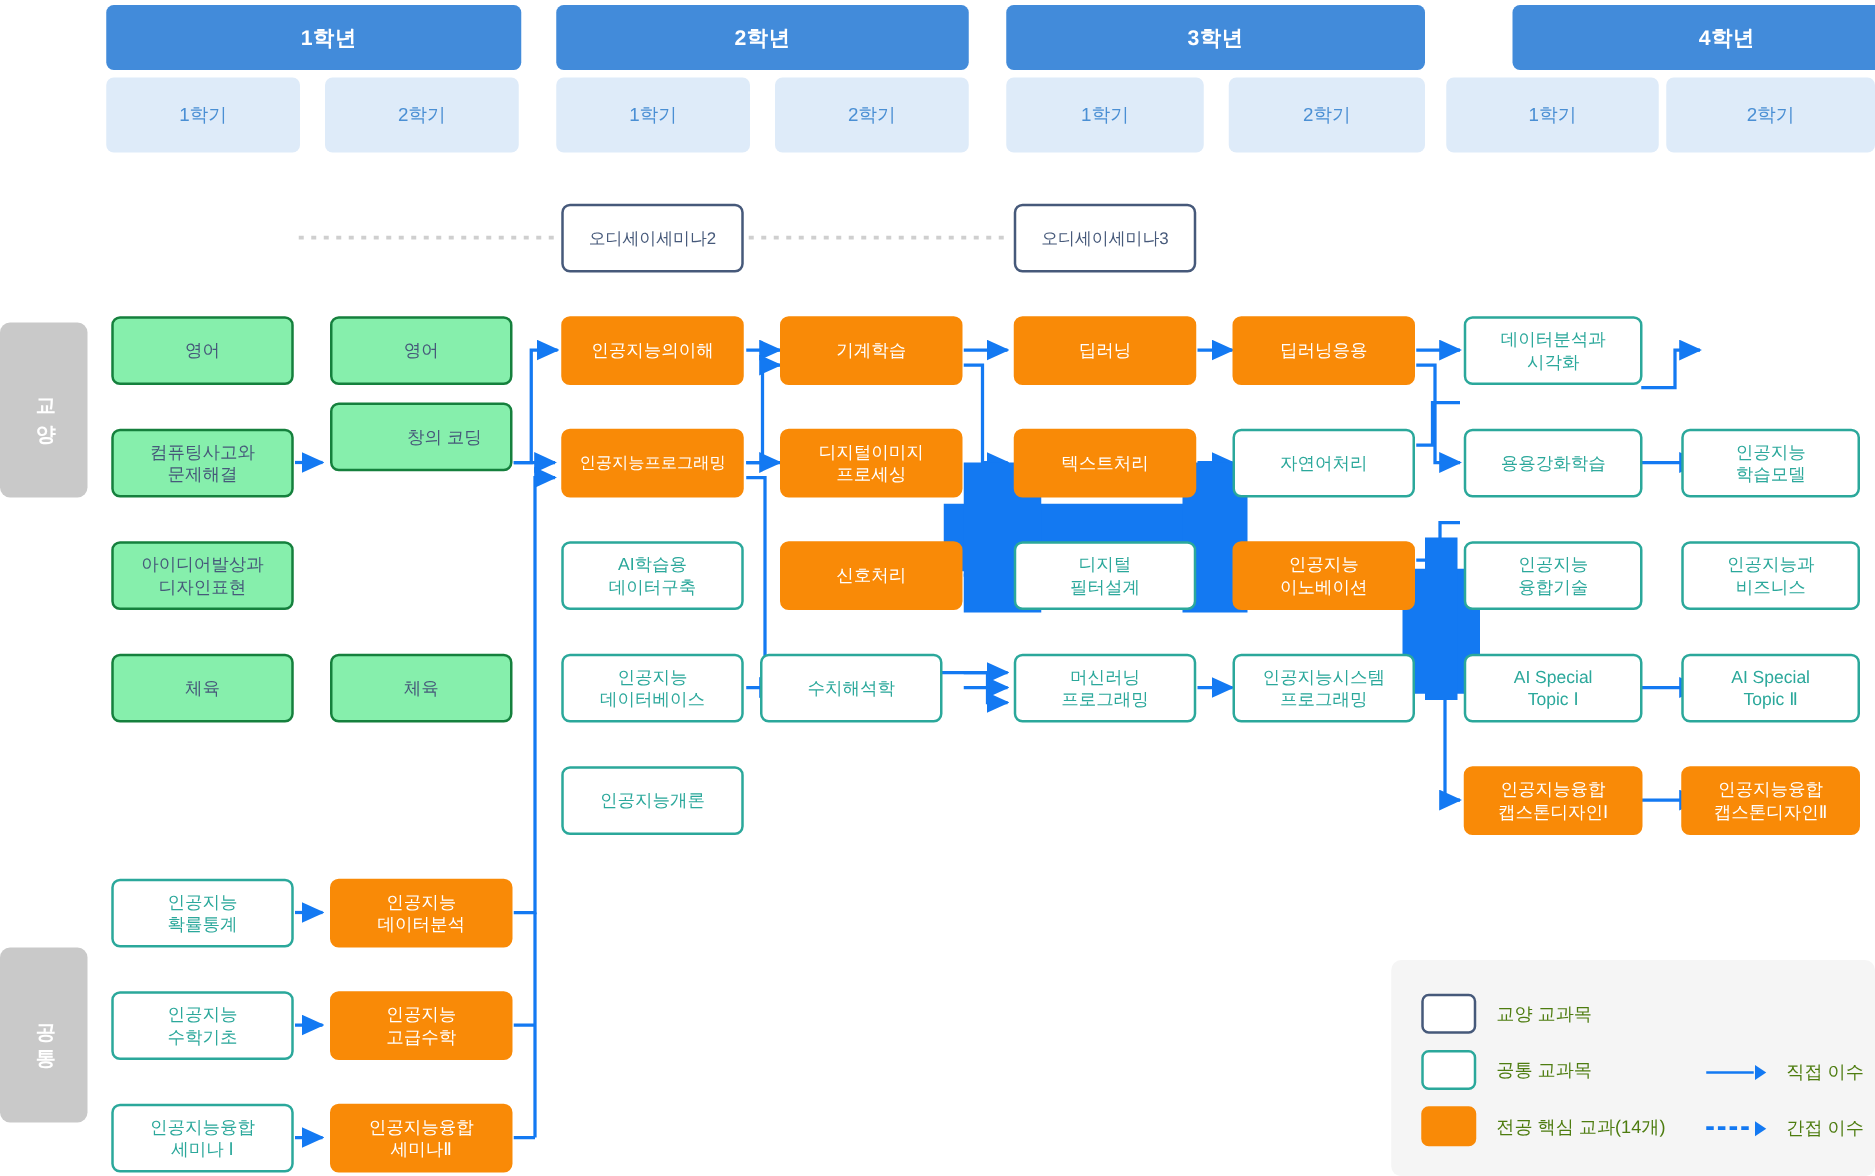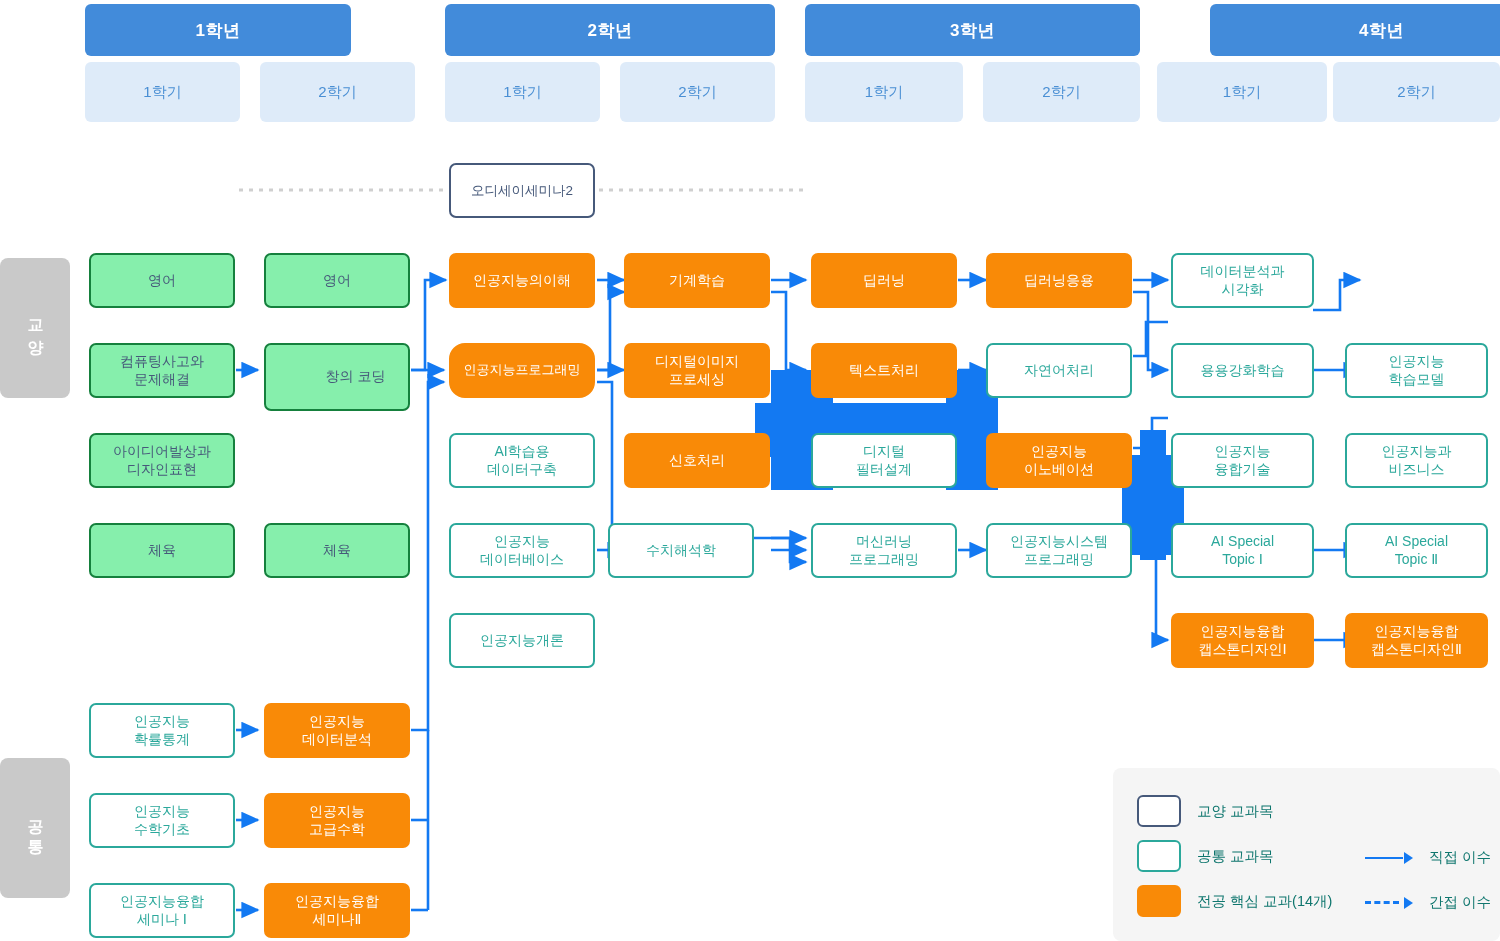--- a/index.html
+++ b/index.html
@@ -51,21 +51,21 @@
   
   #legend{
     position:absolute;left:1113px;top:768px;width:387px;height:173px;
     background:#F5F5F5;border-radius:8px;
   }
   .lg-row{position:absolute;display:flex;align-items:center;}
   .lg-sw{width:44px;height:32px;box-sizing:border-box;border-radius:6px;}
   .lg-sw.liberal{background:#fff;border:2px solid #46597A;}
   .lg-sw.common{background:#fff;border:2px solid #2BA89B;}
   .lg-sw.major{background:#F98A07;border:2px solid #F98A07;}
-  .lg-txt{margin-left:16px;font-size:14.5px;color:#0f766e;white-space:nowrap;}
+  .lg-txt{margin-left:16px;font-size:14.5px;color:#4d7c0f;white-space:nowrap;}
   .lg-arr{width:48px;height:12px;position:relative;}
   .lg-line{position:absolute;left:0;top:5px;width:38px;height:2px;background:#1379F2;}
   .lg-line.dash{background:none;border-top:3px dashed #1379F2;height:0;top:4px;width:34px;}
   .lg-head{
     position:absolute;right:0;top:0;width:0;height:0;
     border-top:6px solid transparent;border-bottom:6px solid transparent;
     border-left:9px solid #1379F2;
   }
 </style>
 </head>
@@ -136,57 +136,58 @@
       <path d="M428,910 L428,730"></path>
     </g>
   </svg>
 
   <div class="blob" style="left:755px;top:403px;width:242px;height:54px;"></div>
   <div class="blob" style="left:771px;top:370px;width:62px;height:120px;"></div>
   <div class="blob" style="left:946px;top:370px;width:52px;height:120px;"></div>
   <div class="blob" style="left:1122px;top:455px;width:62px;height:100px;"></div>
   <div class="blob" style="left:1140px;top:430px;width:26px;height:130px;"></div>
 
-  <div class="year-head" style="left:85px;top:4px;width:266px;height:52px;">1학년</div>
+  <div class="year-head" style="left:85px;top:4px;width:308px;height:52px;padding-left:24px;">1학년</div>
   <div class="sem-head" style="left:85px;top:62px;width:155px;height:60px;">1학기</div>
   <div class="sem-head" style="left:260px;top:62px;width:155px;height:60px;">2학기</div>
 
   <div class="year-head" style="left:445px;top:4px;width:330px;height:52px;">2학년</div>
   <div class="sem-head" style="left:445px;top:62px;width:155px;height:60px;">1학기</div>
   <div class="sem-head" style="left:620px;top:62px;width:155px;height:60px;">2학기</div>
 
   <div class="year-head" style="left:805px;top:4px;width:335px;height:52px;">3학년</div>
   <div class="sem-head" style="left:805px;top:62px;width:158px;height:60px;">1학기</div>
   <div class="sem-head" style="left:983px;top:62px;width:157px;height:60px;">2학기</div>
 
   <div class="year-head" style="left:1210px;top:4px;width:343px;height:52px;">4학년</div>
   <div class="sem-head" style="left:1157px;top:62px;width:170px;height:60px;">1학기</div>
   <div class="sem-head" style="left:1333px;top:62px;width:167px;height:60px;">2학기</div>
 
   <div class="side-tab" style="left:0px;top:258px;width:70px;height:140px;">교양</div>
   <div class="side-tab" style="left:0px;top:758px;width:70px;height:140px;">공통</div>
 
   <div class="box seminar" style="left:449px;top:163px;width:146px;height:55px;">오디세이세미나2</div>
+  <div class="box seminar" style="left:811px;top:163px;width:146px;height:55px;">오디세이세미나3</div>
 
   <svg width="1500" height="941" style="position:absolute;left:0;top:0;z-index:1;pointer-events:none;">
     <line x1="239" y1="190" x2="445" y2="190" stroke="#CFCFCF" stroke-width="3" stroke-dasharray="4,6"></line>
     <line x1="599" y1="190" x2="807" y2="190" stroke="#CFCFCF" stroke-width="3" stroke-dasharray="4,6"></line>
   </svg>
 
   <div class="box liberal" style="left:89px;top:253px;width:146px;height:55px;">영어</div>
   <div class="box liberal" style="left:89px;top:343px;width:146px;height:55px;">컴퓨팅사고와<br>문제해결</div>
   <div class="box liberal" style="left:89px;top:433px;width:146px;height:55px;">아이디어발상과<br>디자인표현</div>
   <div class="box liberal" style="left:89px;top:523px;width:146px;height:55px;">체육</div>
 
   <div class="box liberal" style="left:264px;top:253px;width:146px;height:55px;">영어</div>
-  <div class="box liberal" style="left:264px;top:343px;width:146px;height:68px;padding-left:41px;">창의 코딩</div>
+  <div class="box liberal" style="left:264px;top:322px;width:146px;height:55px;padding-left:41px;">창의 코딩</div>
   <div class="box liberal" style="left:264px;top:523px;width:146px;height:55px;">체육</div>
 
   <div class="box major" style="left:449px;top:253px;width:146px;height:55px;">인공지능의이해</div>
-  <div class="box major" style="left:449px;top:343px;width:146px;height:55px;font-size:13px;border-radius:16px;">인공지능프로그래밍</div>
+  <div class="box major" style="left:449px;top:343px;width:146px;height:55px;font-size:13px;">인공지능프로그래밍</div>
   <div class="box common" style="left:449px;top:433px;width:146px;height:55px;">AI학습용<br>데이터구축</div>
   <div class="box common" style="left:449px;top:523px;width:146px;height:55px;">인공지능<br>데이터베이스</div>
   <div class="box common" style="left:449px;top:613px;width:146px;height:55px;">인공지능개론</div>
 
   <div class="box major" style="left:624px;top:253px;width:146px;height:55px;">기계학습</div>
   <div class="box major" style="left:624px;top:343px;width:146px;height:55px;">디지털이미지<br>프로세싱</div>
   <div class="box major" style="left:624px;top:433px;width:146px;height:55px;">신호처리</div>
   <div class="box common" style="left:608px;top:523px;width:146px;height:55px;">수치해석학</div>
 
   <div class="box major" style="left:811px;top:253px;width:146px;height:55px;">딥러닝</div>

